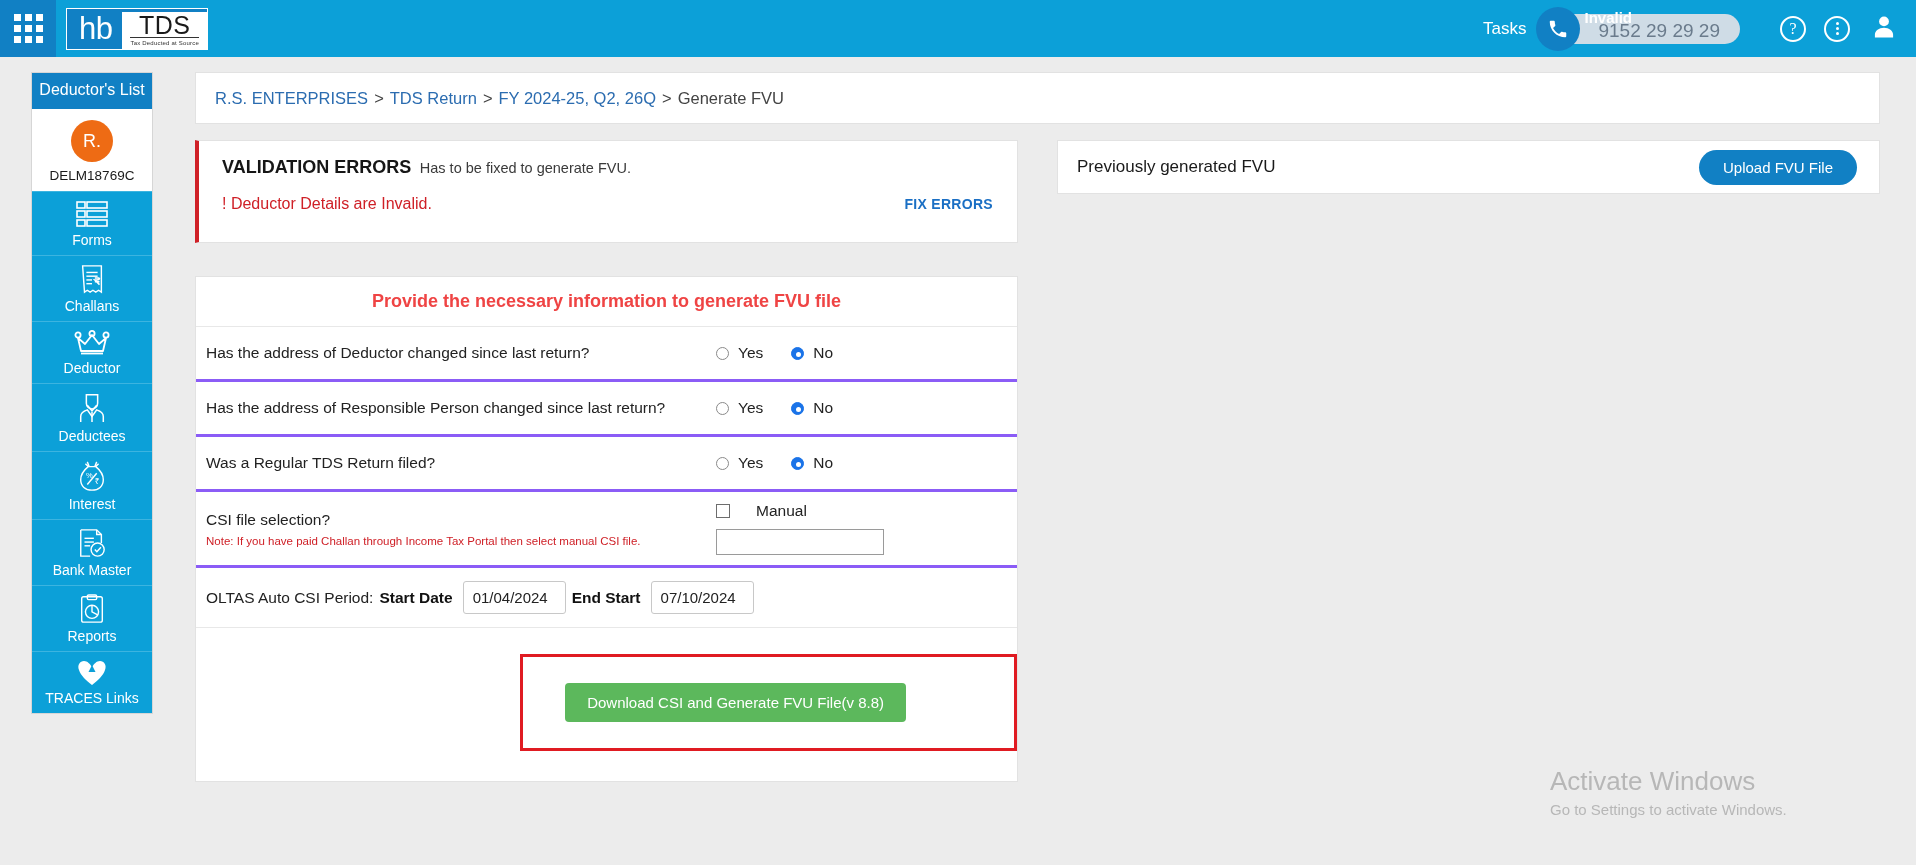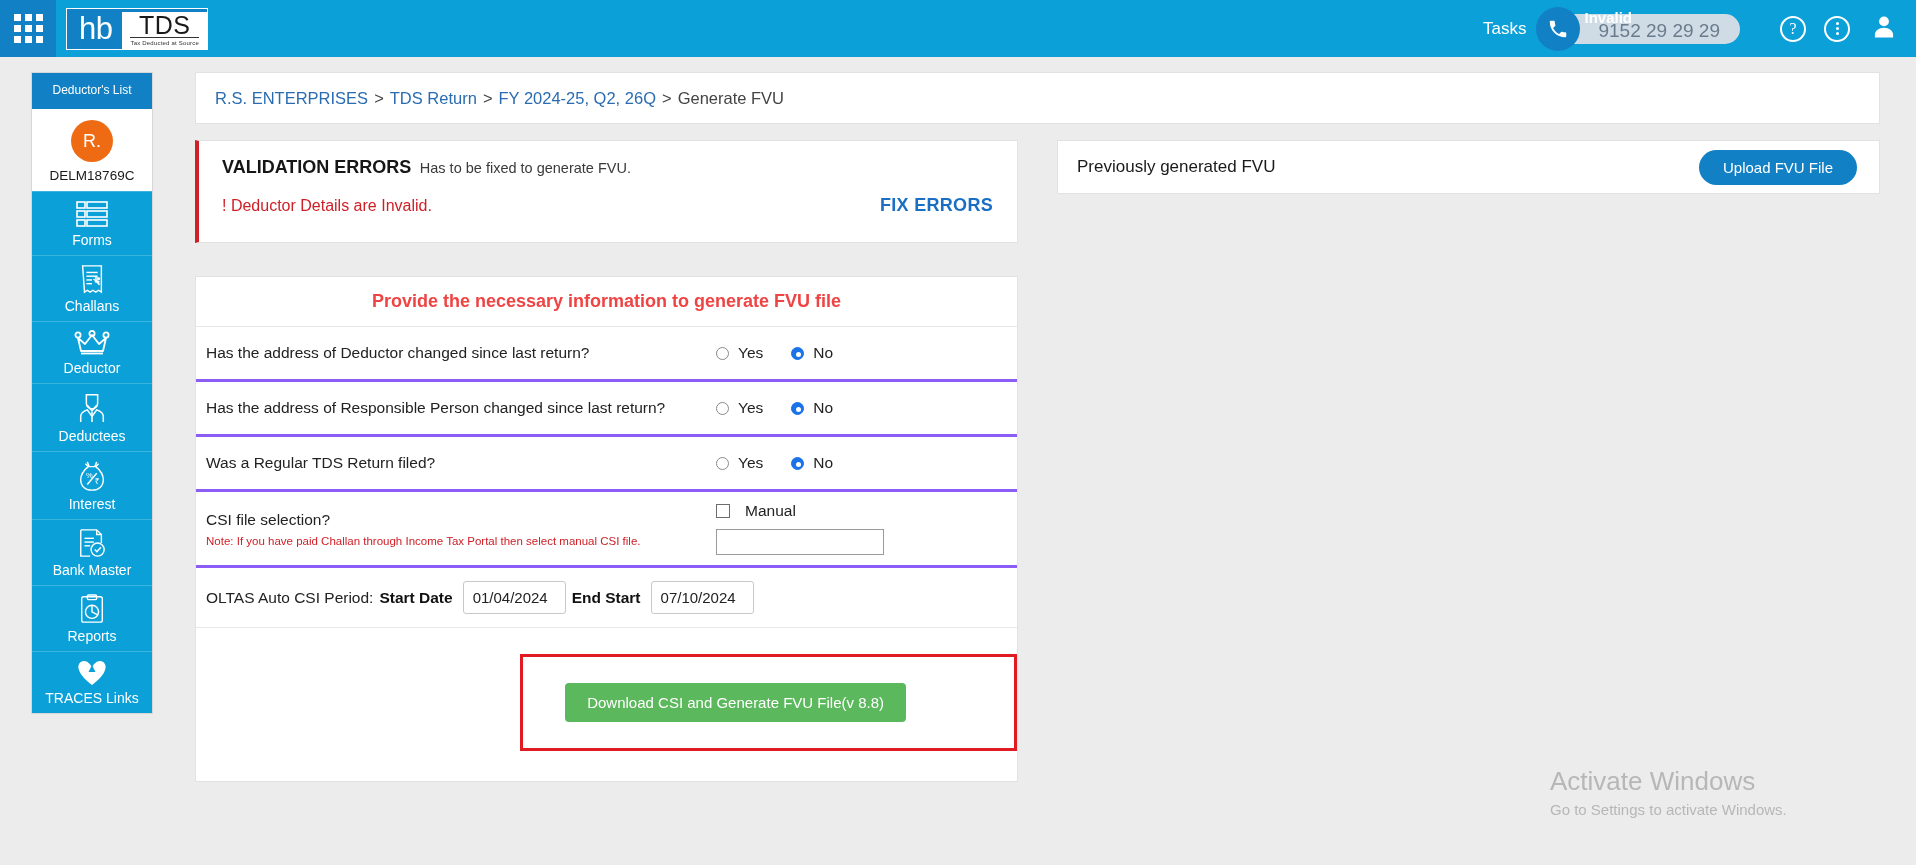--- a/index.html
+++ b/index.html
@@ -85,21 +85,21 @@
 
   
   .sidebar {
     position: absolute; top: 72px; left: 31px;
     width: 122px;
     background: #0CA0D8;
     border: 1px solid #d6d6d6;
   }
   .sb-head {
     background: #1180C4; color: #fff;
-    font-size: 12px; text-align: center;
+    font-size: 16px; text-align: center;
     padding: 7px 4px 9px; line-height: 20px;
   }
   .sb-profile {
     background: #fff; padding: 11px 0 8px;
     display: flex; flex-direction: column; align-items: center;
     cursor: pointer;
   }
   .sb-avatar {
     width: 42px; height: 42px; border-radius: 50%;
     background: #EE6B14; color: #fff;
@@ -133,21 +133,21 @@
     position: absolute; top: 140px; left: 195px;
     width: 823px; height: 103px;
     background: #fff; border: 1px solid #e2e2e2;
     border-left: 4px solid #cf2027;
     padding: 16px 24px 0 23px;
   }
   .alert-title { font-size: 18px; color: #161616; font-weight: bold; display: inline; }
   .alert-sub { font-size: 14.5px; color: #3a3a3a; display: inline; margin-left: 4px; }
   .alert-row { display: flex; align-items: center; justify-content: space-between; margin-top: 17px; }
   .alert-err { color: #cf2027; font-size: 16px; }
-  .fix-errors { color: #1a6fc4; font-size: 18px; font-weight: bold; cursor: pointer; letter-spacing: .3px; }
+  .fix-errors { color: #1a6fc4; font-size: 14px; font-weight: bold; cursor: pointer; letter-spacing: .3px; }
 
   .form-card {
     position: absolute; top: 276px; left: 195px;
     width: 823px;
     background: #fff; border: 1px solid #e2e2e2;
   }
   .form-head {
     text-align: center; font-size: 18px; font-weight: bold; color: #ef4444;
     padding: 14px 0 14px; border-bottom: 1px solid #e8e8e8;
   }
@@ -171,21 +171,21 @@
     width: 5px; height: 5px; border-radius: 50%; background: #fff;
   }
   .rad-txt { font-size: 15.5px; color: #222; margin-left: 9px; }
 
   .note { color: #cf2027; font-size: 11.5px; margin-top: 3px; line-height: 15px; }
   .chk-wrap { display: flex; align-items: center; cursor: pointer; }
   .chk {
     width: 14px; height: 14px; border: 1px solid #6d6d6d; background: #fff;
     display: inline-block;
   }
-  .chk-lbl { font-size: 15.5px; color: #222; margin-left: 15px; }
+  .chk-lbl { font-size: 15.5px; color: #222; margin-left: 26px; }
   .manual-input {
     width: 168px; height: 26px; margin-top: 9px;
     border: 1px solid #9a9a9a; background: #fff;
     font-family: "Liberation Sans", sans-serif; font-size: 14px; padding: 0 5px;
   }
 
   .date-row { display: flex; align-items: center; padding: 13px 0 13px 10px; border-bottom: 1px solid #e8e8e8; }
   .dr-prefix { font-size: 15.5px; color: #222; }
   .dr-strong { font-size: 15.5px; color: #111; font-weight: bold; margin: 0 10px 0 6px; }
   .date-input {

